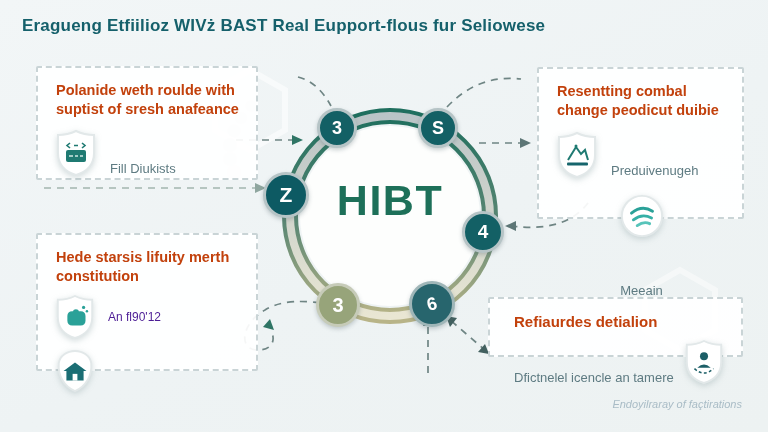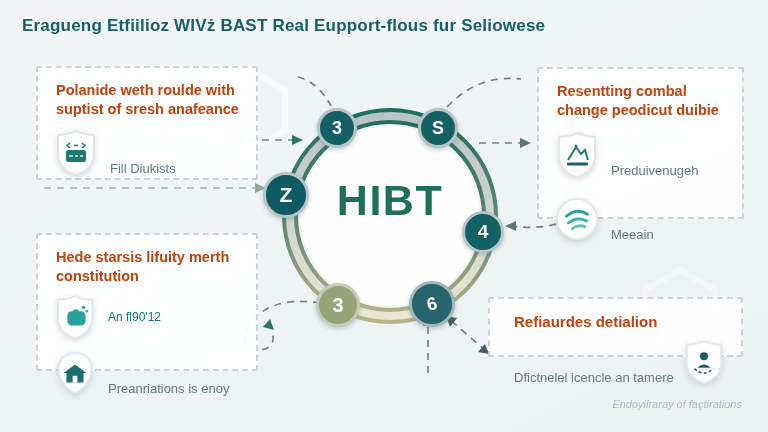--- a/index.html
+++ b/index.html
@@ -8,21 +8,21 @@
           background:linear-gradient(155deg,#f2f6f7 0%,#eef3f4 55%,#edf2f2 100%);}
   .title{position:absolute;left:22px;top:16px;width:540px;
          font-size:17px;font-weight:700;color:#15606b;letter-spacing:.2px;}
   .overlay{position:absolute;left:0;top:0;width:768px;height:432px;pointer-events:none;}
   .panel{position:absolute;background:rgba(255,255,255,.93);
          border:2px dashed #c9d4d6;border-radius:2px;box-sizing:border-box;}
   .panel h3{margin:0;padding:13px 16px 0 18px;font-size:14.5px;line-height:1.28;
             font-weight:700;color:#c2410c;}
   .item-row{display:flex;align-items:center;gap:12px;padding:0 14px 0 16px;margin-top:10px;}
   .item-label{font-size:13px;color:#5e7b82;line-height:1.3;margin-top:33px;}
-  .item-sub{font-size:12px;color:#0f766e;}
+  .item-sub{font-size:12px;color:#4c1d95;}
   .badge{flex:0 0 auto;filter:drop-shadow(0 2px 3px rgba(110,135,140,.30));}
   .node{position:absolute;transform:translate(-50%,-50%);border-radius:50%;
         display:flex;align-items:center;justify-content:center;color:#fff;
         font-weight:700;border:3px solid #b6c4c6;
         box-shadow:0 2px 4px rgba(80,100,105,.30);}
   .hibt{position:absolute;left:390px;top:200px;transform:translate(-50%,-50%);
         font-size:43px;font-weight:800;color:#1d7059;letter-spacing:1.5px;}
   .footer{position:absolute;right:26px;top:398px;font-size:11px;font-style:italic;
           color:#a9bcc6;}
   .br-row{display:flex;align-items:center;justify-content:space-between;
@@ -111,36 +111,35 @@
       <div>
         <div class="item-sub">An fl90'12</div>
       </div>
     </div>
     <div class="item-row" style="margin-top:8px;">
       <svg class="badge" width="42" height="46" viewBox="0 0 44 48">
         <path d="M22 3 C30 3 38 8 39 16 C40 28 34 40 22 45 C10 40 4 28 5 16 C6 8 14 3 22 3 Z" fill="#ffffff" stroke="#e2e8e9" stroke-width="2"></path>
         <path d="M22 15 L34 24 L31 24 L31 34 L13 34 L13 24 L10 24 Z" fill="#1b6e74"></path>
         <rect x="19.5" y="27" width="5" height="7" fill="#ffffff"></rect>
       </svg>
-      <div class="item-label">Preanriations is enoy</div>
     </div>
   </div>
 
   <div class="panel" style="left:537px;top:67px;width:207px;height:152px;">
     <h3>Resentting combal change peodicut duibie</h3>
     <div class="item-row" style="margin-top:11px;">
       <svg class="badge" width="44" height="48" viewBox="0 0 44 48">
         <path d="M22 2 C28 5 34 6 40 6 L40 24 C40 37 32 43 22 46 C12 43 4 37 4 24 L4 6 C10 6 16 5 22 2 Z" fill="#ffffff" stroke="#e2e8e9" stroke-width="2"></path>
         <path d="M13 29 L21 16 L26 23 L30 19 L33 29" fill="none" stroke="#1f7a72" stroke-width="2"></path>
         <circle cx="21" cy="15" r="1.5" fill="#1f7a72"></circle>
         <rect x="12" y="31.5" width="21" height="3" rx="1" fill="#16656c"></rect>
       </svg>
       <div class="item-label">Preduivenugeh</div>
     </div>
-    <div class="item-row" style="margin-top:14px;">
+    <div class="item-row" style="margin-top:14px;flex-direction:column;">
       <svg class="badge" width="44" height="44" viewBox="0 0 46 46">
         <circle cx="23" cy="23" r="21" fill="#ffffff" stroke="#e2e8e9" stroke-width="2"></circle>
         <path d="M12 20 q11 -9 22 -2" fill="none" stroke="#2aa198" stroke-width="3" stroke-linecap="round"></path>
         <path d="M14 27 q9 -7 19 -2" fill="none" stroke="#35b0a6" stroke-width="3" stroke-linecap="round"></path>
         <path d="M18 33 q7 -5 13 -2" fill="none" stroke="#57c4ba" stroke-width="3" stroke-linecap="round"></path>
       </svg>
       <div class="item-label">Meeain</div>
     </div>
   </div>
 

